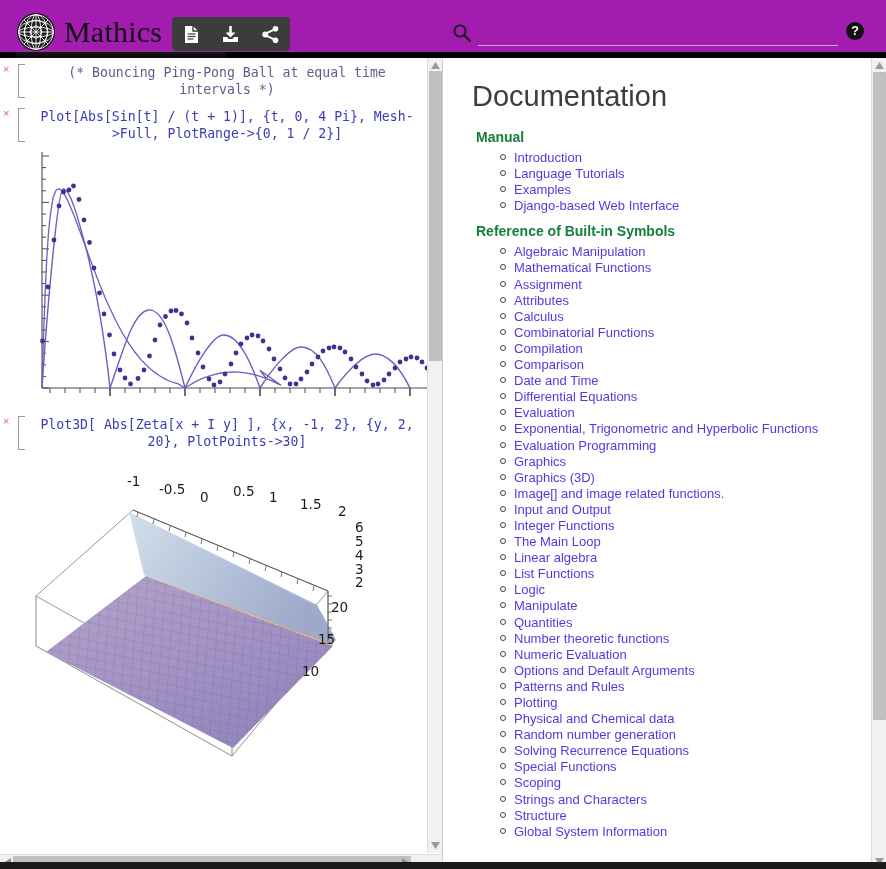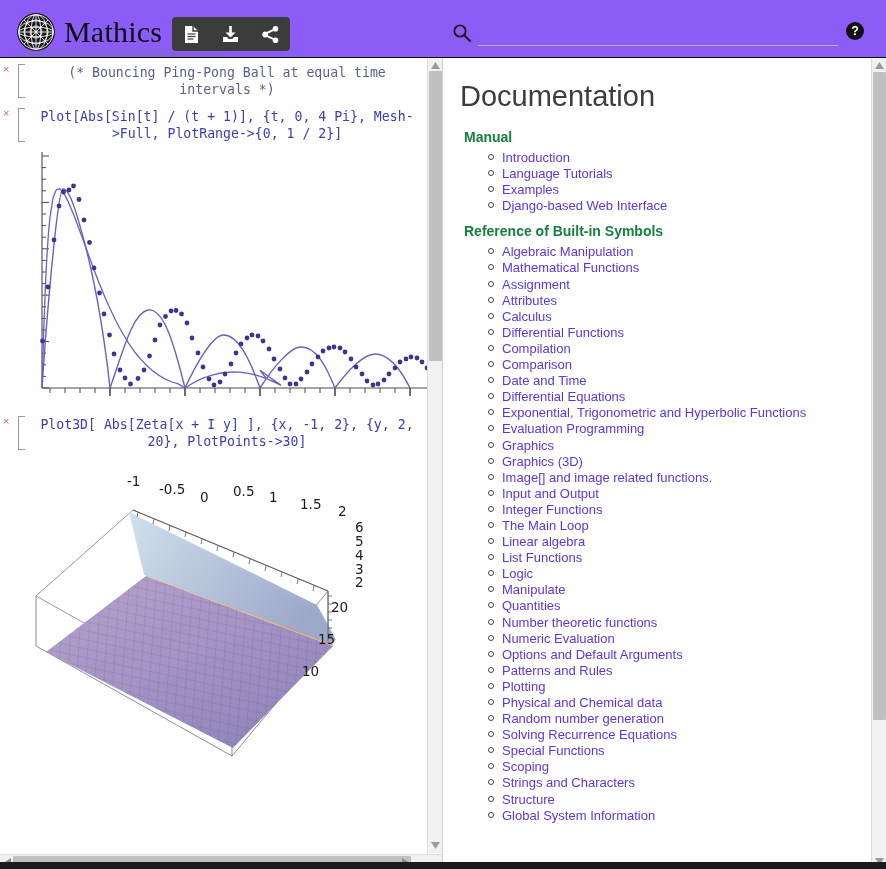--- a/index.html
+++ b/index.html
@@ -9,21 +9,21 @@
     width: 886px; height: 869px;
     overflow: hidden;
     background: #ffffff;
     font-family: "Liberation Sans", sans-serif;
   }
   #app { position: relative; width: 886px; height: 869px; background:#fff; }
 
   
   #header {
     position: absolute; left:0; top:0; width:886px; height:58px;
-    background:#8b5cf6; border-bottom:1px solid #000000;
+    background:#a21caf; border-bottom:6px solid #000000;
   }
   #brand { position:absolute; left:16px; top:12px; display:flex; align-items:center; }
   #logo-mark { width:40px; height:40px; display:block; }
   #brand-name {
     font-family:"Liberation Serif", serif;
     font-size:30px; color:#0e0e0e; margin-left:8px;
     letter-spacing:0.2px; line-height:40px;
   }
   #brand-shadow{
     position:absolute; left:16px; top:50px; width:210px; height:12px;
@@ -110,21 +110,21 @@
     position:absolute; top:0; width:15px; height:15px;
     display:flex; align-items:center; justify-content:center; cursor:pointer;
   }
 
   
   #right-pane {
     position:absolute; left:444px; top:58px; width:442px; height:811px;
     background:#ffffff; overflow:hidden;
   }
   #doc-content {
-    position:absolute; left:0; top:0; width:426px; height:811px;
+    position:absolute; left:12px; top:0; width:426px; height:811px;
     padding:16px 16px 0 16px; overflow:hidden;
   }
   #doc-title {
     font-size:29px; font-weight:normal; color:#3d3d3d;
     margin:6px 0 16px 0; font-family:"Liberation Sans", sans-serif;
   }
   .doc-h2 {
     font-size:14px; font-weight:bold; color:#15803d;
     margin:10px 0 4px 4px; font-family:"Liberation Sans", sans-serif;
   }
@@ -530,25 +530,26 @@
         <li><a>Django-based Web Interface</a></li>
       </ul>
 
       <h2 class="doc-h2">Reference of Built-in Symbols</h2>
       <ul class="doc-list">
         <li><a>Algebraic Manipulation</a></li>
         <li><a>Mathematical Functions</a></li>
         <li><a>Assignment</a></li>
         <li><a>Attributes</a></li>
         <li><a>Calculus</a></li>
-        <li><a>Differential Functions</a></li>
+        <li><a>Combinatorial Functions</a></li>
         <li><a>Compilation</a></li>
         <li><a>Comparison</a></li>
         <li><a>Date and Time</a></li>
         <li><a>Differential Equations</a></li>
+        <li><a>Evaluation</a></li>
         <li><a>Exponential, Trigonometric and Hyperbolic Functions</a></li>
         <li><a>Evaluation Programming</a></li>
         <li><a>Graphics</a></li>
         <li><a>Graphics (3D)</a></li>
         <li><a>Image[] and image related functions.</a></li>
         <li><a>Input and Output</a></li>
         <li><a>Integer Functions</a></li>
         <li><a>The Main Loop</a></li>
         <li><a>Linear algebra</a></li>
         <li><a>List Functions</a></li>

